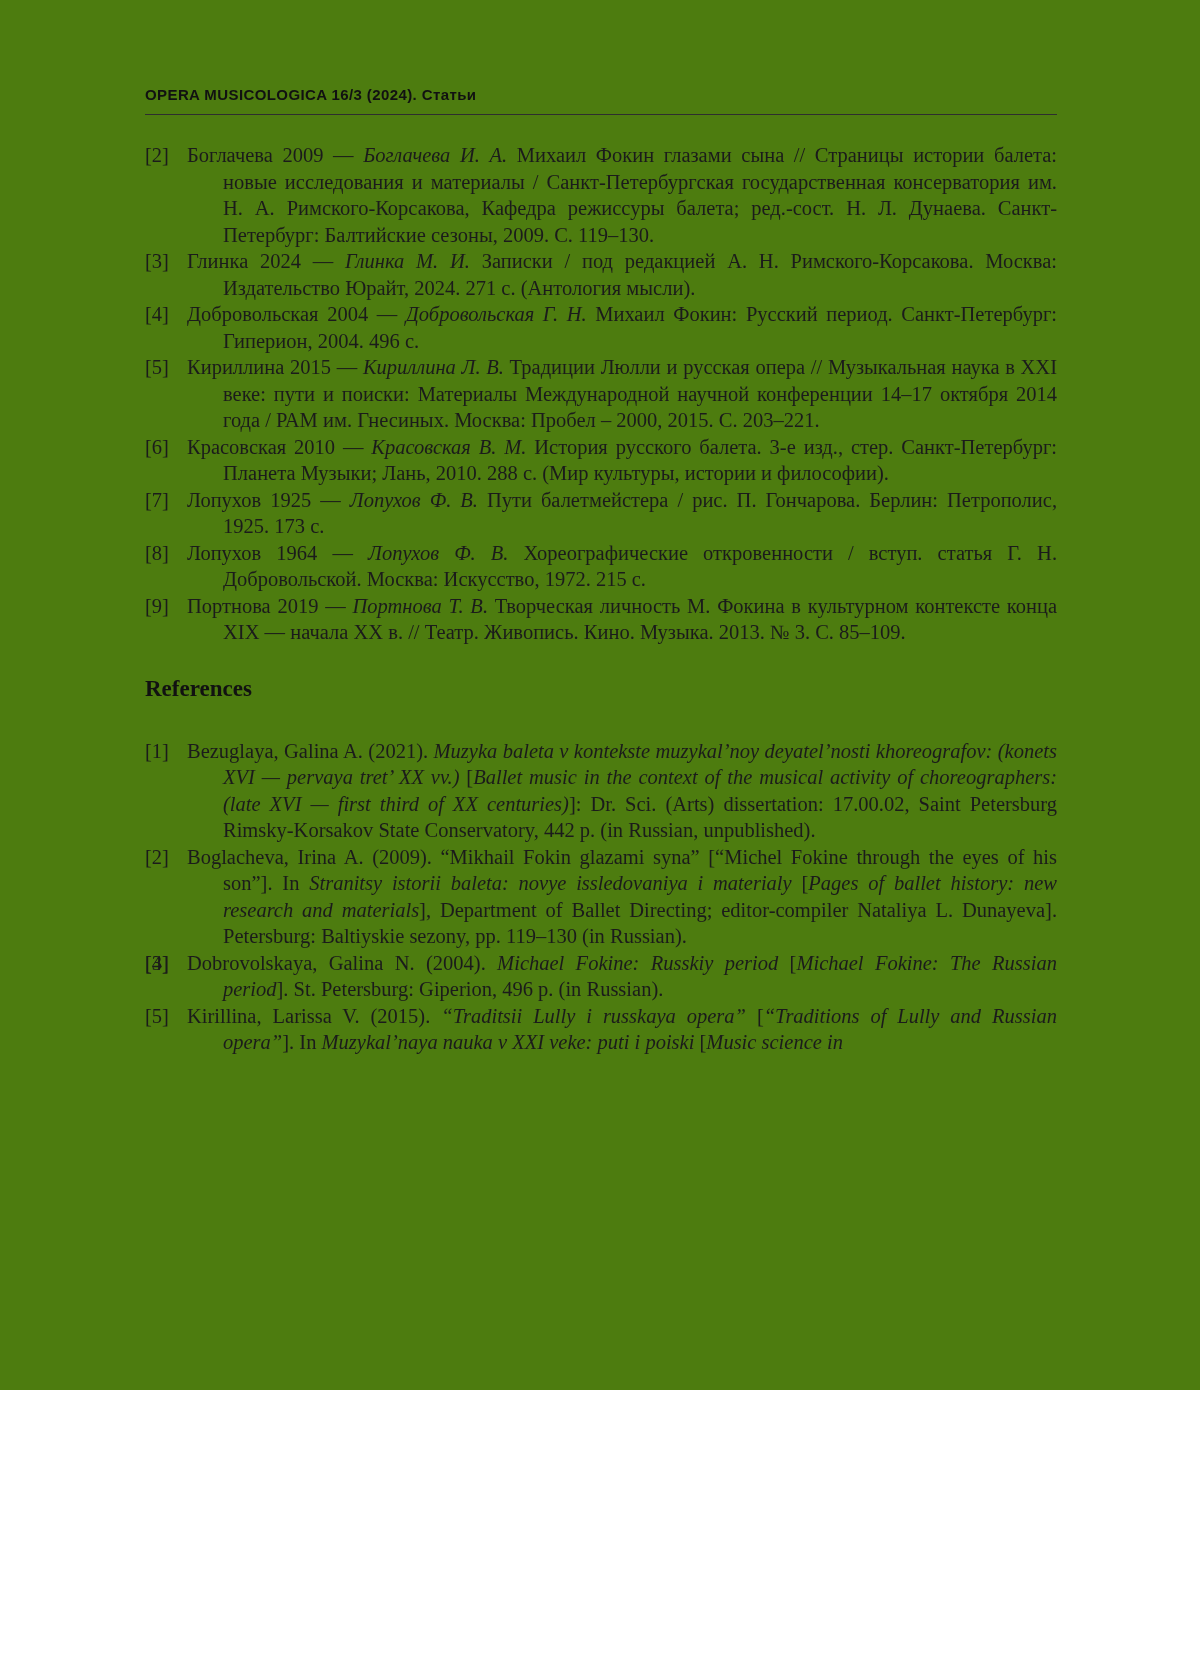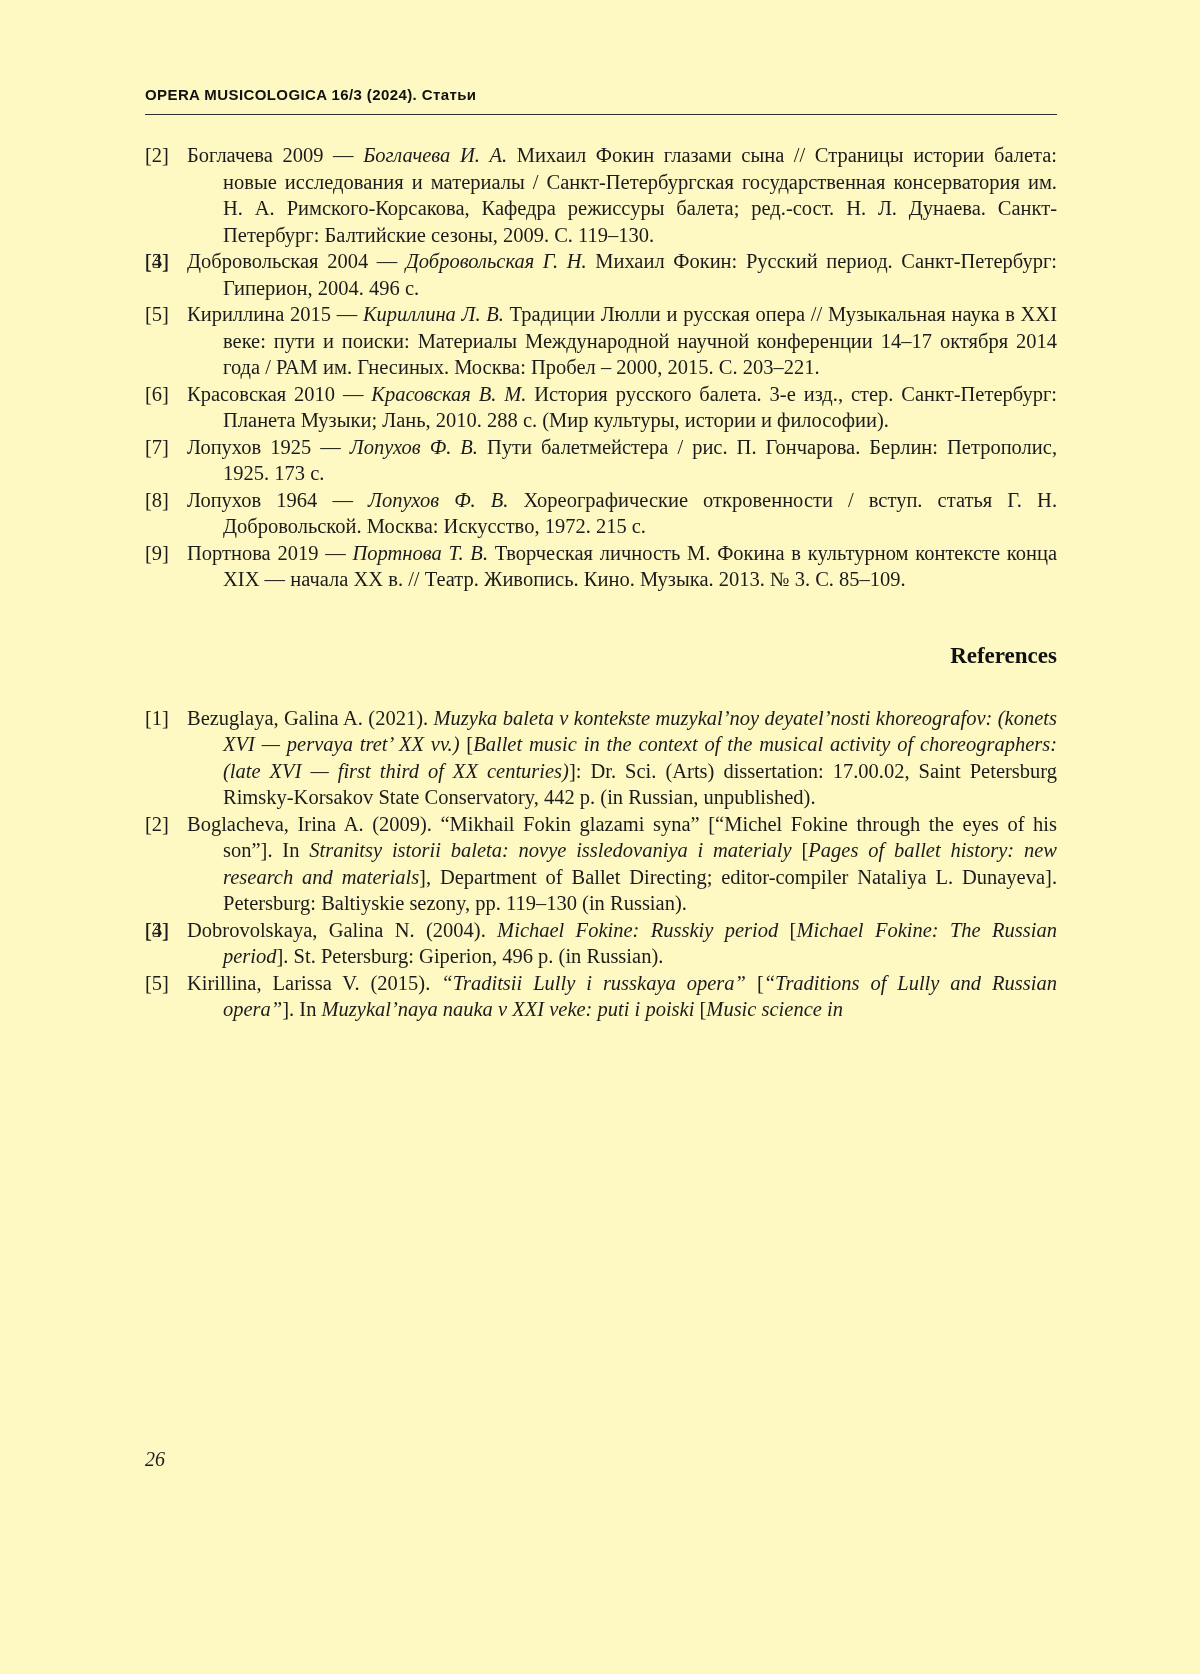--- a/index.html
+++ b/index.html
@@ -3,22 +3,22 @@
 <meta charset="utf-8">
 <style>
   html, body {
     margin: 0;
     padding: 0;
     background: #ffffff;
   }
   .page {
     position: relative;
     width: 1200px;
-    height: 1674px;
-    background: #fef9c3;
+    height: 1390px;
+    background: #4d7c0f;
     overflow: hidden;
     color: #1b1b1b;
     font-family: "Liberation Serif", serif;
   }
   .running-head {
     position: absolute;
     left: 145px;
     top: 86px;
     width: 912px;
     border-bottom: 1.5px solid #2e2e2e;
@@ -45,25 +45,25 @@
     text-indent: -36px;
   }
   .ref-label {
     position: absolute;
     left: 0;
     top: 0;
     text-indent: 0;
     text-align: left;
   }
   .references-heading {
-    margin: 50px 0 36px 0;
+    margin: 30px 0 36px 0;
     font-size: 23px;
     font-weight: bold;
     line-height: 26px;
-    text-align: right;
+    text-align: left;
     color: #111111;
   }
   .page-number {
     position: absolute;
     left: 145px;
     top: 1448px;
     font-size: 20px;
     font-style: italic;
     color: #1b1b1b;
   }
@@ -75,21 +75,21 @@
 <div class="page">
 
   <header class="running-head">
     <span>OPERA MUSICOLOGICA 16/3 (2024). Статьи</span>
   </header>
 
   <main class="content">
 
     <section id="bibliography-ru" class="ref-list">
         <div class="ref-entry"><span class="ref-label">[2]</span><span><span>Боглачева 2009 — </span><i>Боглачева И. А.</i><span> Михаил Фокин глазами сына // Страницы истории балета: новые исследования и материалы / Санкт-Петербургская государственная консерватория им. Н. А. Римского-Корсакова, Кафедра режиссуры балета; ред.-сост. Н. Л. Дунаева. Санкт-Петербург: Балтийские сезоны, 2009. С. 119–130.</span></span></div>
-        <div class="ref-entry"><span class="ref-label">[3]</span></div>
+        <div class="ref-entry"><span class="ref-label">[3]</span><span><span>Глинка 2024 — </span><i>Глинка М. И.</i><span> Записки / под редакцией А. Н. Римского-Корсакова. Москва: Издательство Юрайт, 2024. 271 с. (Антология мысли).</span></span></div>
         <div class="ref-entry"><span class="ref-label">[4]</span><span><span>Добровольская 2004 — </span><i>Добровольская Г. Н.</i><span> Михаил Фокин: Русский период. Санкт-Петербург: Гиперион, 2004. 496 с.</span></span></div>
         <div class="ref-entry"><span class="ref-label">[5]</span><span><span>Кириллина 2015 — </span><i>Кириллина Л. В.</i><span> Традиции Люлли и русская опера // Музыкальная наука в XXI веке: пути и поиски: Материалы Международной научной конференции 14–17 октября 2014 года / РАМ им. Гнесиных. Москва: Пробел – 2000, 2015. С. 203–221.</span></span></div>
         <div class="ref-entry"><span class="ref-label">[6]</span><span><span>Красовская 2010 — </span><i>Красовская В. М.</i><span> История русского балета. 3-е изд., стер. Санкт-Петербург: Планета Музыки; Лань, 2010. 288 с. (Мир культуры, истории и философии).</span></span></div>
         <div class="ref-entry"><span class="ref-label">[7]</span><span><span>Лопухов 1925 — </span><i>Лопухов Ф. В.</i><span> Пути балетмейстера / рис. П. Гончарова. Берлин: Петрополис, 1925. 173 с.</span></span></div>
         <div class="ref-entry"><span class="ref-label">[8]</span><span><span>Лопухов 1964 — </span><i>Лопухов Ф. В.</i><span> Хореографические откровенности / вступ. статья Г. Н. Добровольской. Москва: Искусство, 1972. 215 с.</span></span></div>
         <div class="ref-entry"><span class="ref-label">[9]</span><span><span>Портнова 2019 — </span><i>Портнова Т. В.</i><span> Творческая личность М. Фокина в культурном контексте конца XIX — начала XX в. // Театр. Живопись. Кино. Музыка. 2013. № 3. С. 85–109.</span></span></div>
       </section>
 
     <h2 class="references-heading">References</h2>
 

